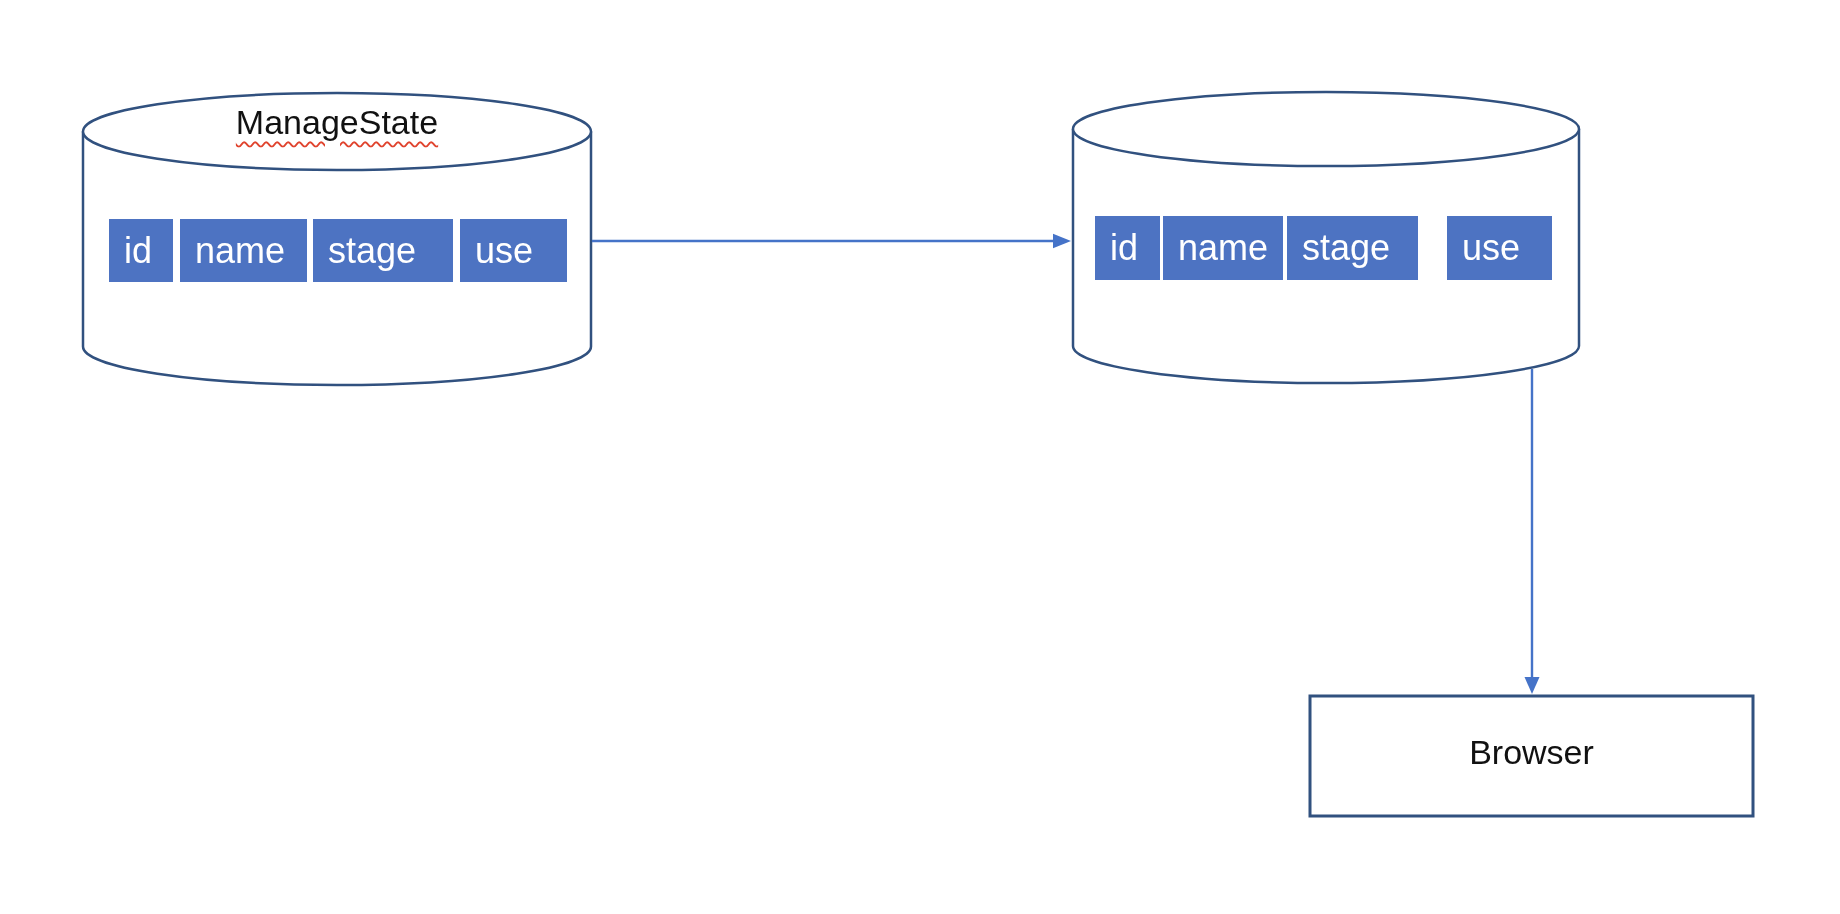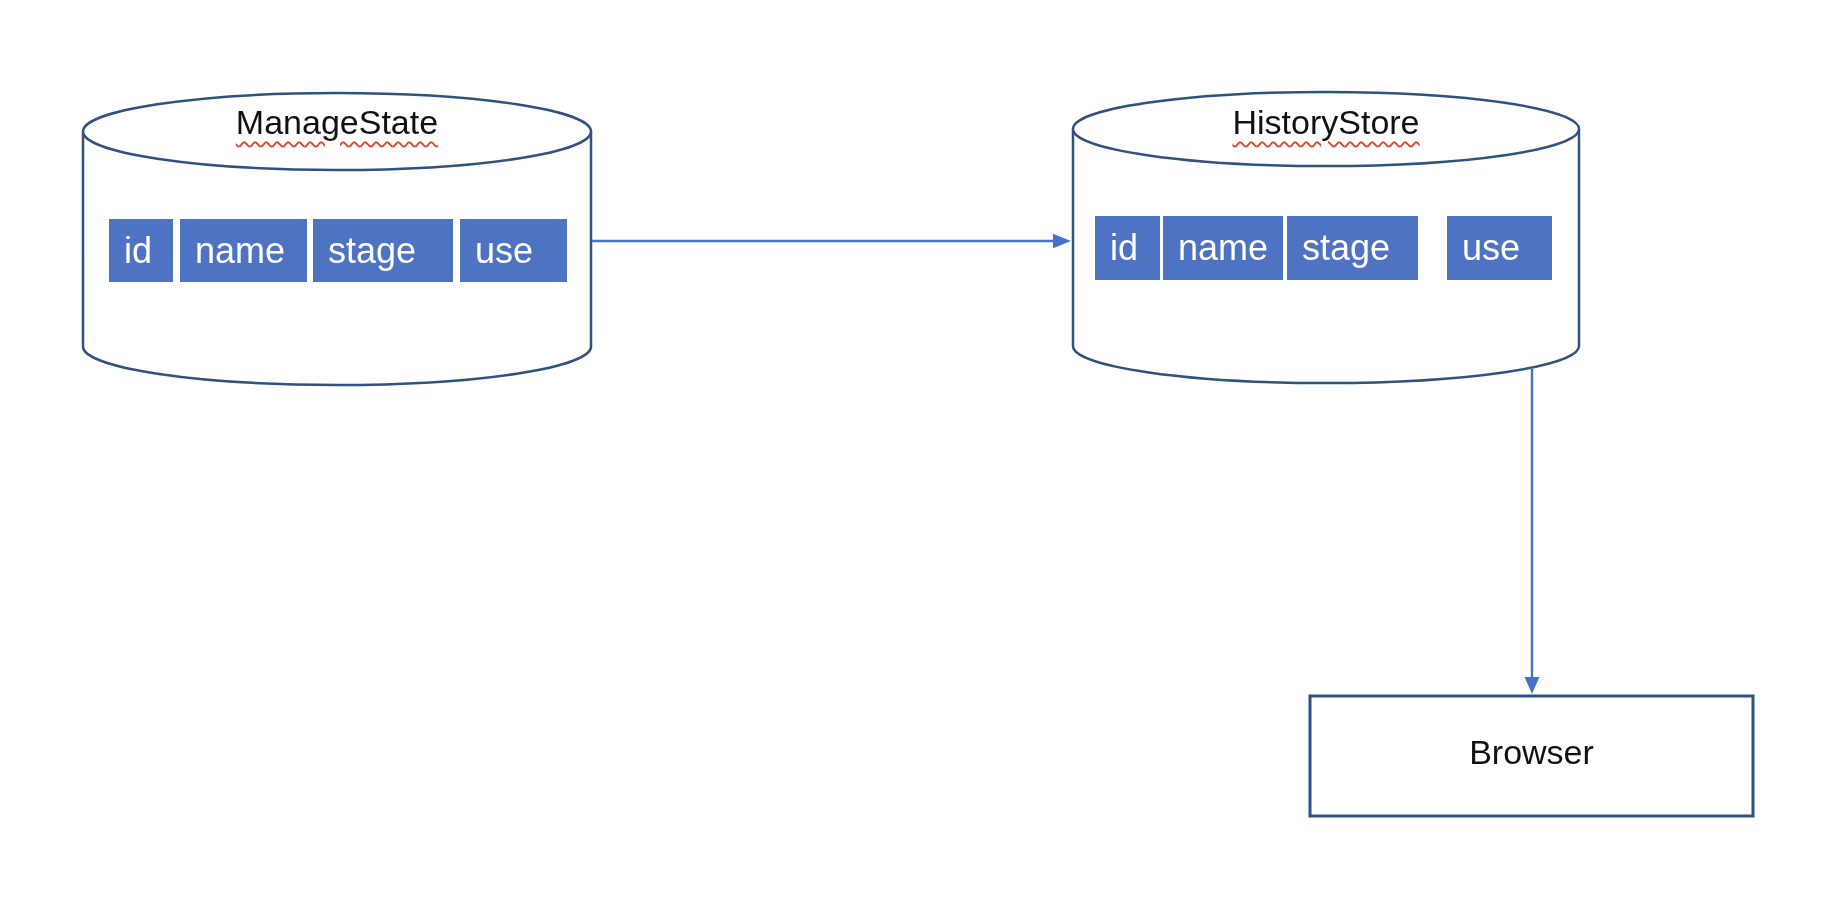--- a/index.html
+++ b/index.html
@@ -104,23 +104,20 @@
     <g>
       <line class="edge-line" x1="1532" y1="369" x2="1532" y2="679"></line>
       <polygon class="edge-head" points="1532,694 1524.5,677 1539.5,677"></polygon>
     </g>
   </svg>
 
   <div class="cyl-label" style="left:83px; top:100px; width:508px;">
     <span class="misspelled">ManageState</span>
   </div>
 
-  <div class="cyl-label" style="left:1073px; top:100px; width:506px;">
-    <span class="misspelled">HistoryStore</span>
-  </div>
 
   <div class="cell" style="left:109px; top:219px; width:64px;  height:63px;">id</div>
   <div class="cell" style="left:180px; top:219px; width:127px; height:63px;">name</div>
   <div class="cell" style="left:313px; top:219px; width:140px; height:63px;">stage</div>
   <div class="cell" style="left:460px; top:219px; width:107px; height:63px;">use</div>
 
   <div class="cell" style="left:1095px; top:216px; width:65px;  height:64px;">id</div>
   <div class="cell" style="left:1163px; top:216px; width:120px; height:64px;">name</div>
   <div class="cell" style="left:1287px; top:216px; width:131px; height:64px;">stage</div>
   <div class="cell" style="left:1447px; top:216px; width:105px; height:64px;">use</div>

